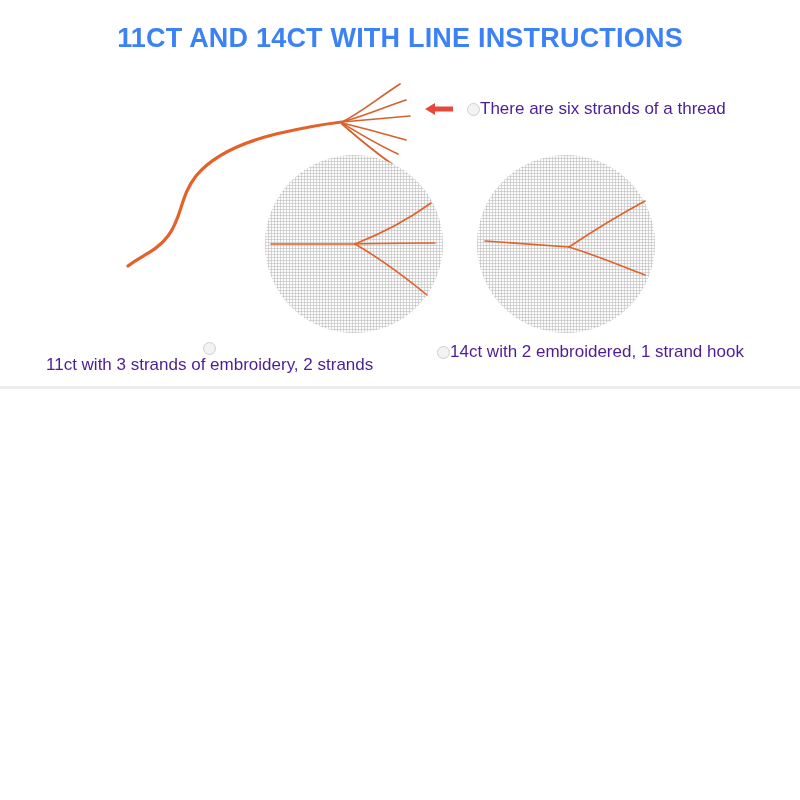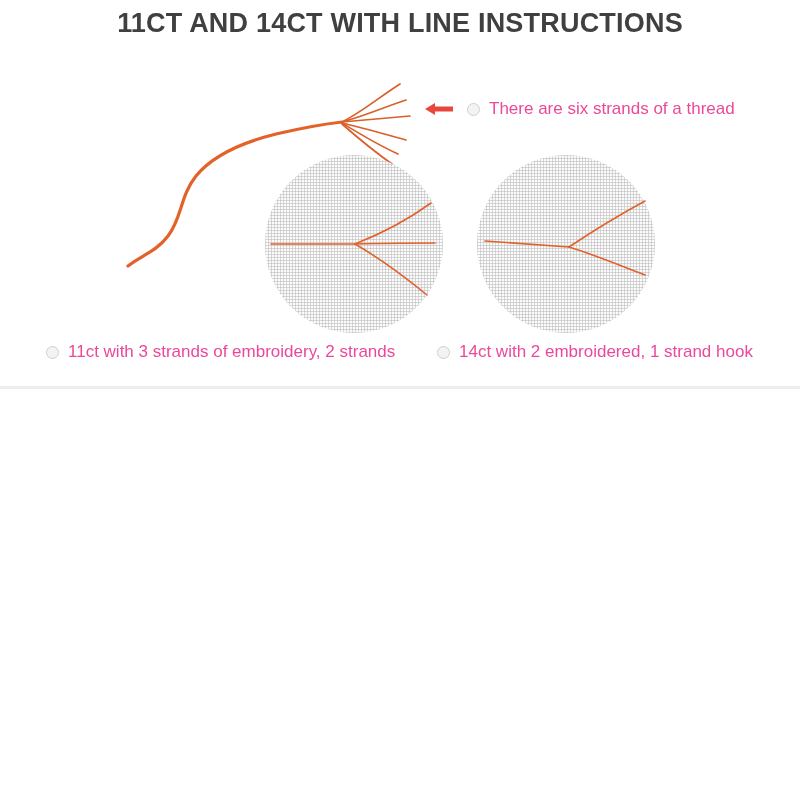--- a/index.html
+++ b/index.html
@@ -9,24 +9,24 @@
     font-family:"Liberation Sans", sans-serif;
     color:#1a1a1a;
     overflow:hidden;
     position:relative;
   }
   .page{width:800px;height:800px;position:relative;}
 
   
   .section-one{position:relative;height:386px;}
   .title-1{
-    position:absolute;top:8px;left:0;width:800px;
+    position:absolute;top:23px;left:0;width:800px;
     text-align:center;
     font-size:27px;font-weight:bold;letter-spacing:.2px;
-    color:#404040;
+    color:#3b82f6;
   }
   .divider{
     position:absolute;left:0;top:386px;width:800px;height:3px;
     background:#ededed;
   }
 
   
   .thread-art{position:absolute;left:110px;top:60px;width:330px;height:265px;}
   .circle-swatch{
     position:absolute;border-radius:50%;
@@ -36,25 +36,25 @@
       #fbfbfb;
   }
   .circle-a{left:265px;top:155px;width:178px;height:178px;}
   .circle-b{left:477px;top:155px;width:178px;height:178px;}
 
   .arrow-marker{
     position:absolute;left:424px;top:101px;width:30px;height:16px;
   }
 
   .note-row{
-    position:absolute;display:flex;align-items:center;gap:9px;
-    font-size:17px;color:#ec4899;white-space:nowrap;
+    position:absolute;display:flex;align-items:center;
+    font-size:17px;color:#4c1d95;white-space:nowrap;
   }
   .note-six{left:467px;top:99px;}
-  .cap-11ct{left:46px;top:342px;}
+  .cap-11ct{left:46px;top:342px;flex-direction:column;}
   .cap-14ct{left:437px;top:342px;text-align:right;}
   .bullet-dot{
     width:11px;height:11px;border-radius:50%;
     border:1px solid #cfcfcf;background:#f3f3f3;flex:none;
   }
 
   
   .section-two{position:relative;}
   svg{display:block;}
 </style>

